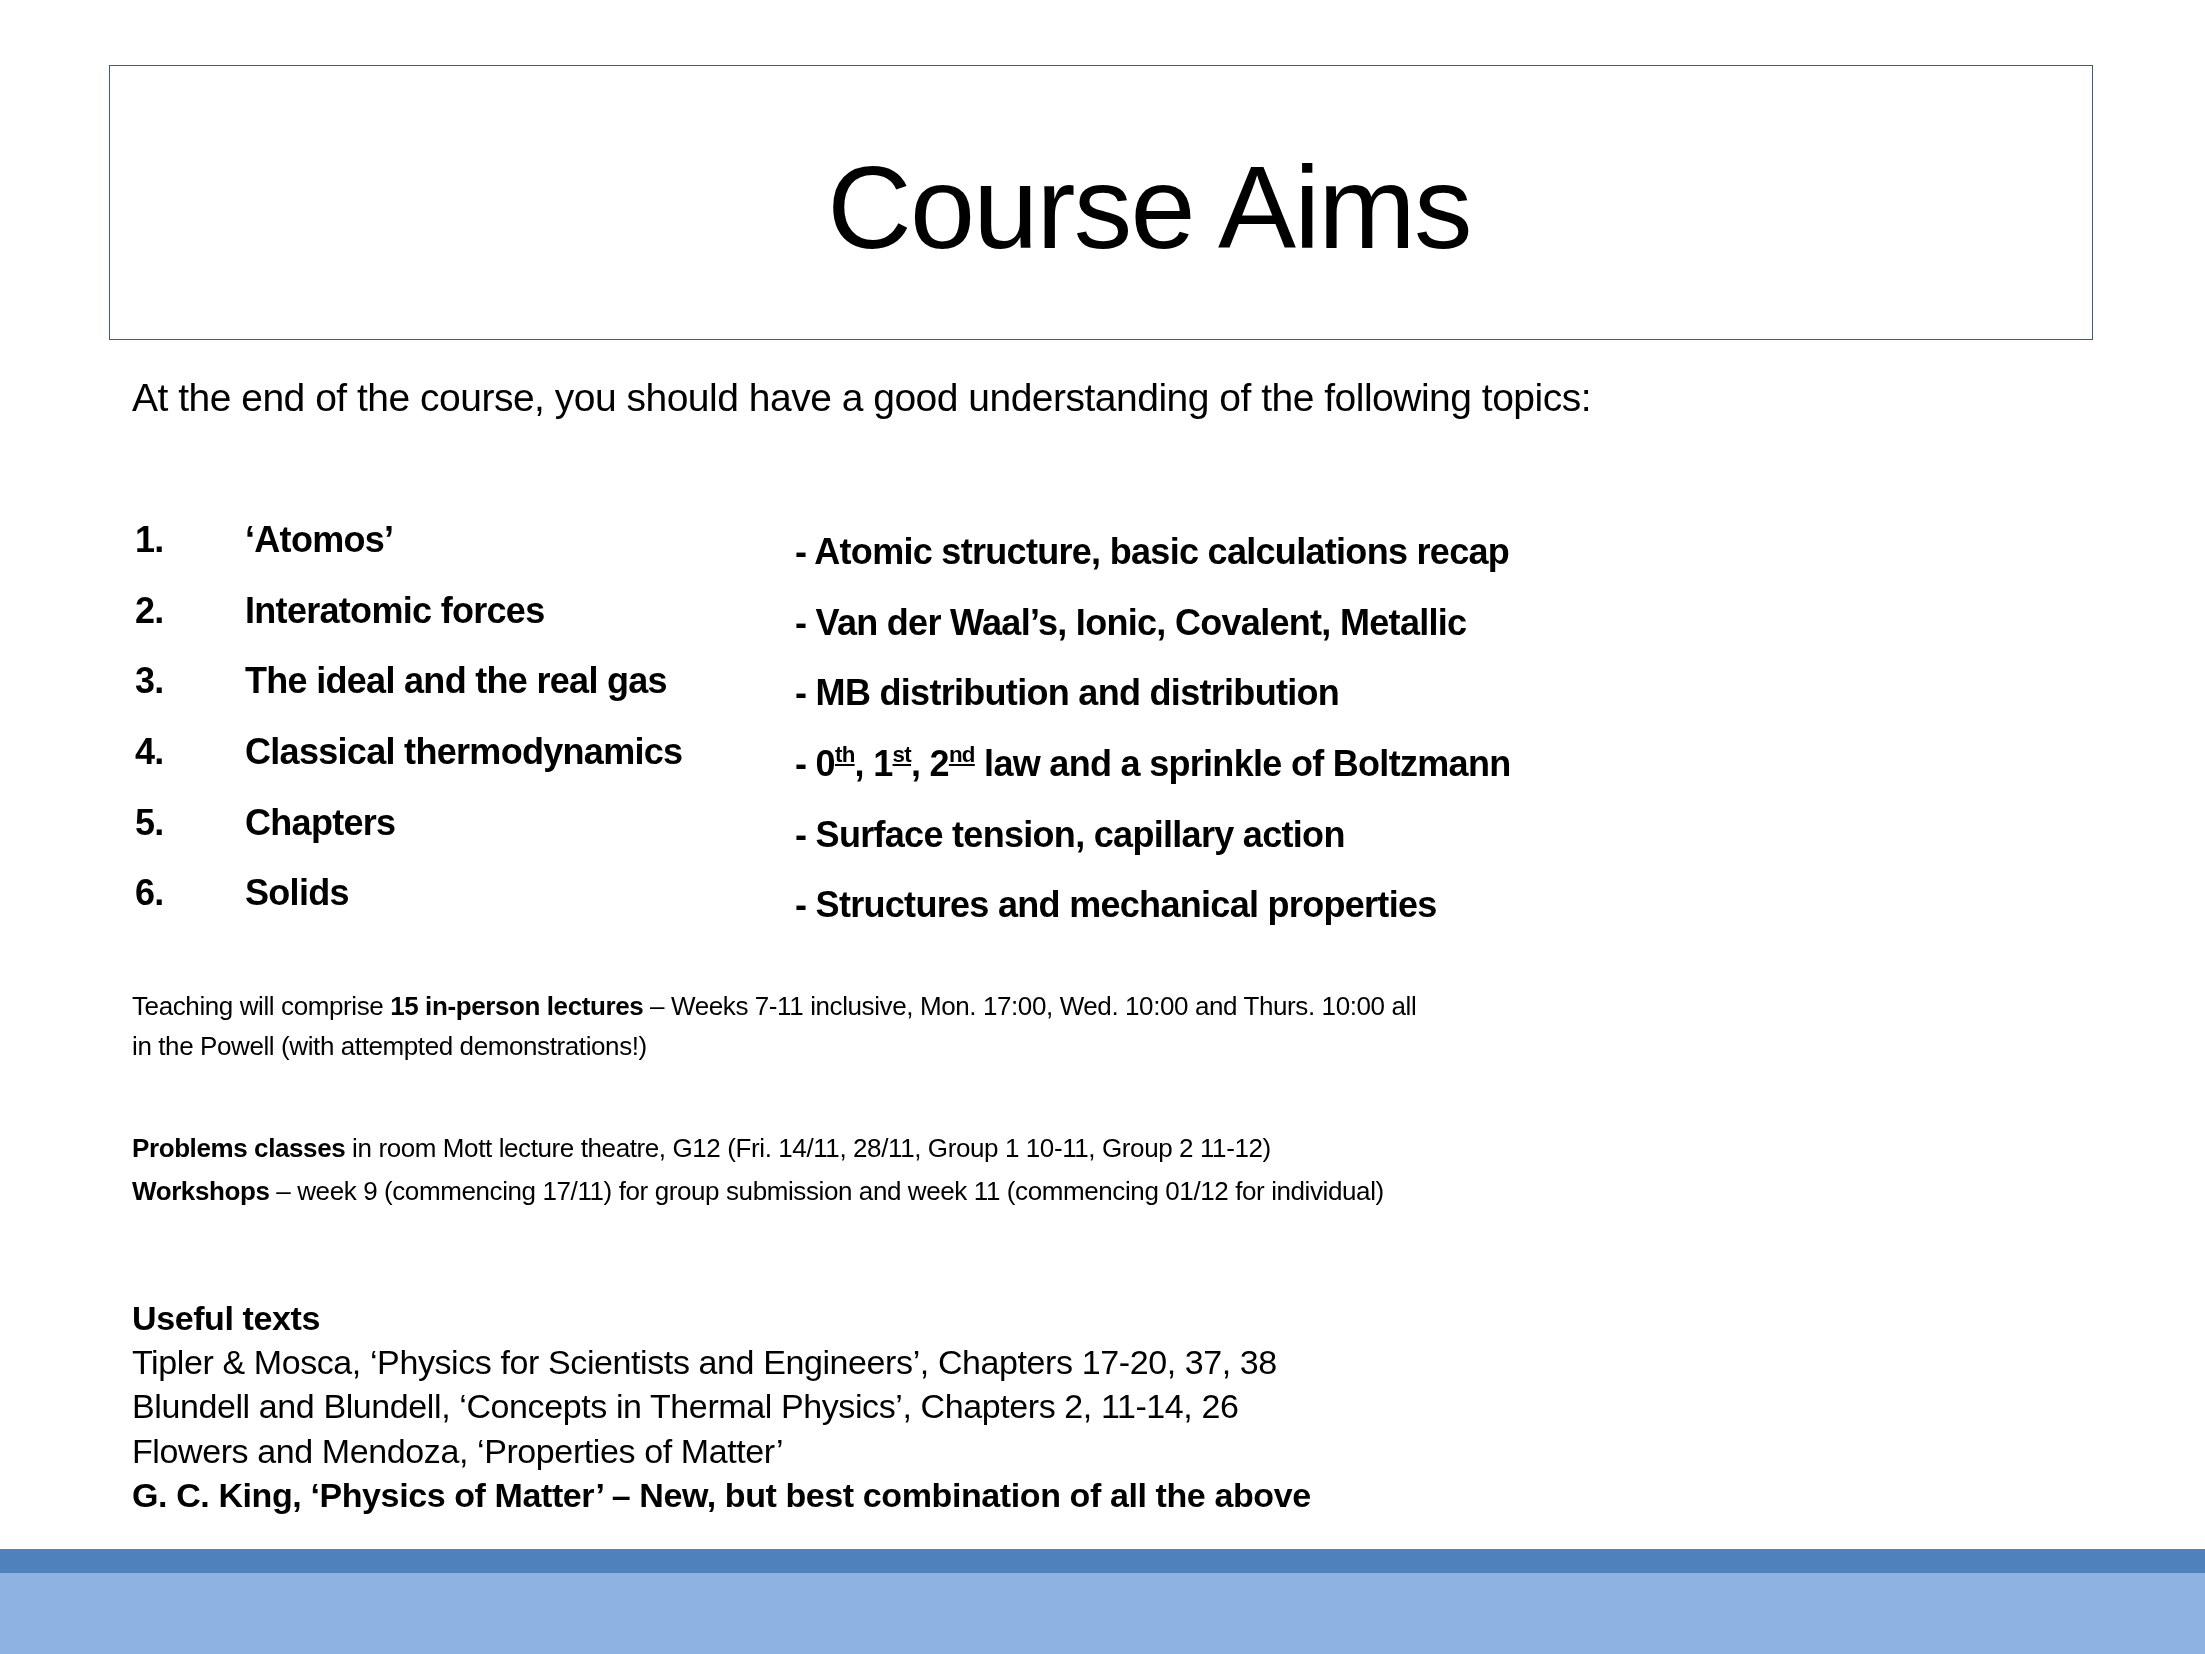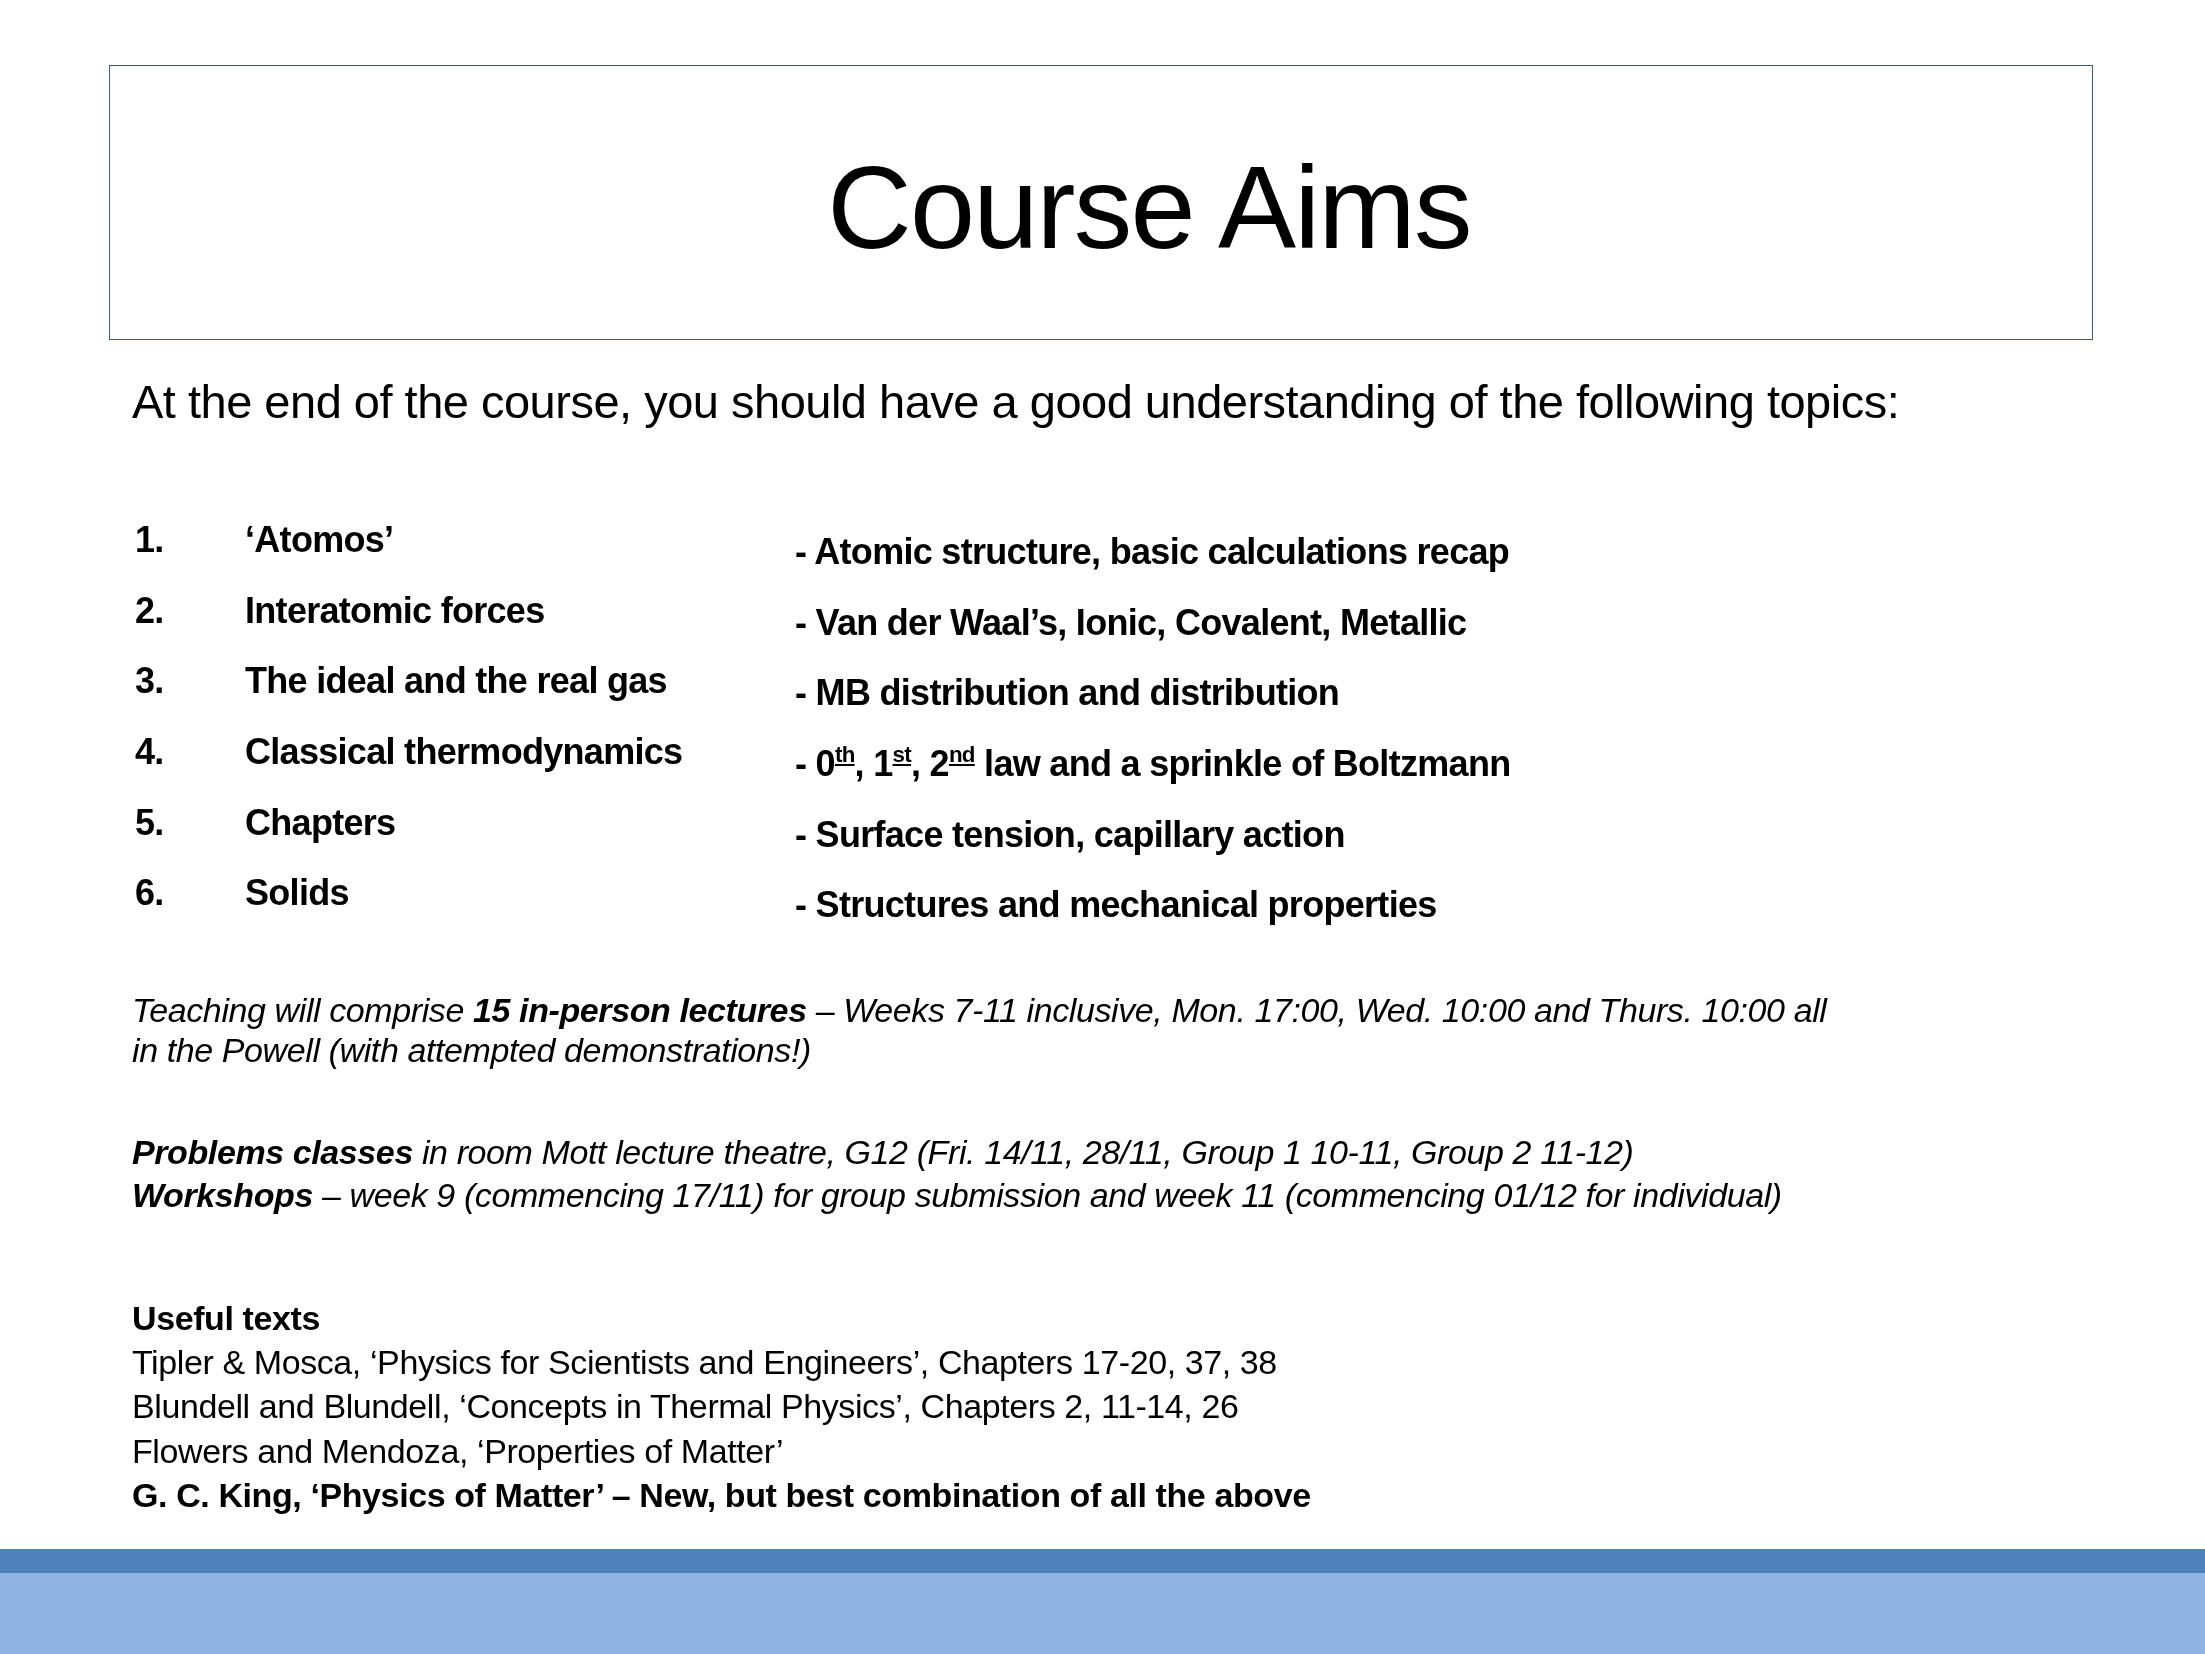--- a/index.html
+++ b/index.html
@@ -12,27 +12,27 @@
   .title-box {
     position: absolute; left: 109px; top: 65px; width: 1982px; height: 273px;
     border: 1.8px solid #3e5c82; box-sizing: content-box;
   }
   .title {
     position: absolute; left: 109px; width: 1986px; top: 149px;
     text-align: center; font-size: 117px; line-height: 1; white-space: nowrap;
     letter-spacing: -1.8px;
     padding-left: 47px;
   }
-  .intro { left: 132px; top: 378px; font-size: 47px; letter-spacing: -0.5px; }
+  .intro { left: 132px; top: 378px; font-size: 39px; letter-spacing: -0.5px; }
   .li { font-size: 36px; font-weight: bold; letter-spacing: -0.7px; }
   .li-num { left: 135px; }
   .li-label { left: 245px; }
   .li-desc { left: 795px; margin-top: 12px; }
   .li-desc sup { font-size: 0.62em; vertical-align: 0; position: relative; top: -0.62em; text-decoration: underline; }
-  .para { left: 132px; font-size: 34px; letter-spacing: -0.4px; font-style: italic; }
+  .para { left: 132px; font-size: 26px; letter-spacing: -0.4px; }
   .para b { font-weight: bold; }
   .refs { left: 132px; font-size: 34px; letter-spacing: -0.4px; }
   .refs.bold { font-weight: bold; }
   .band-dark { position: absolute; left: 0; top: 1549px; width: 2206px; height: 24px; background: #4f81bd; }
   .band-light { position: absolute; left: 0; top: 1573px; width: 2206px; height: 81px; background: #8eb3e3; }
 </style>
 </head>
 <body>
 
 <div>

